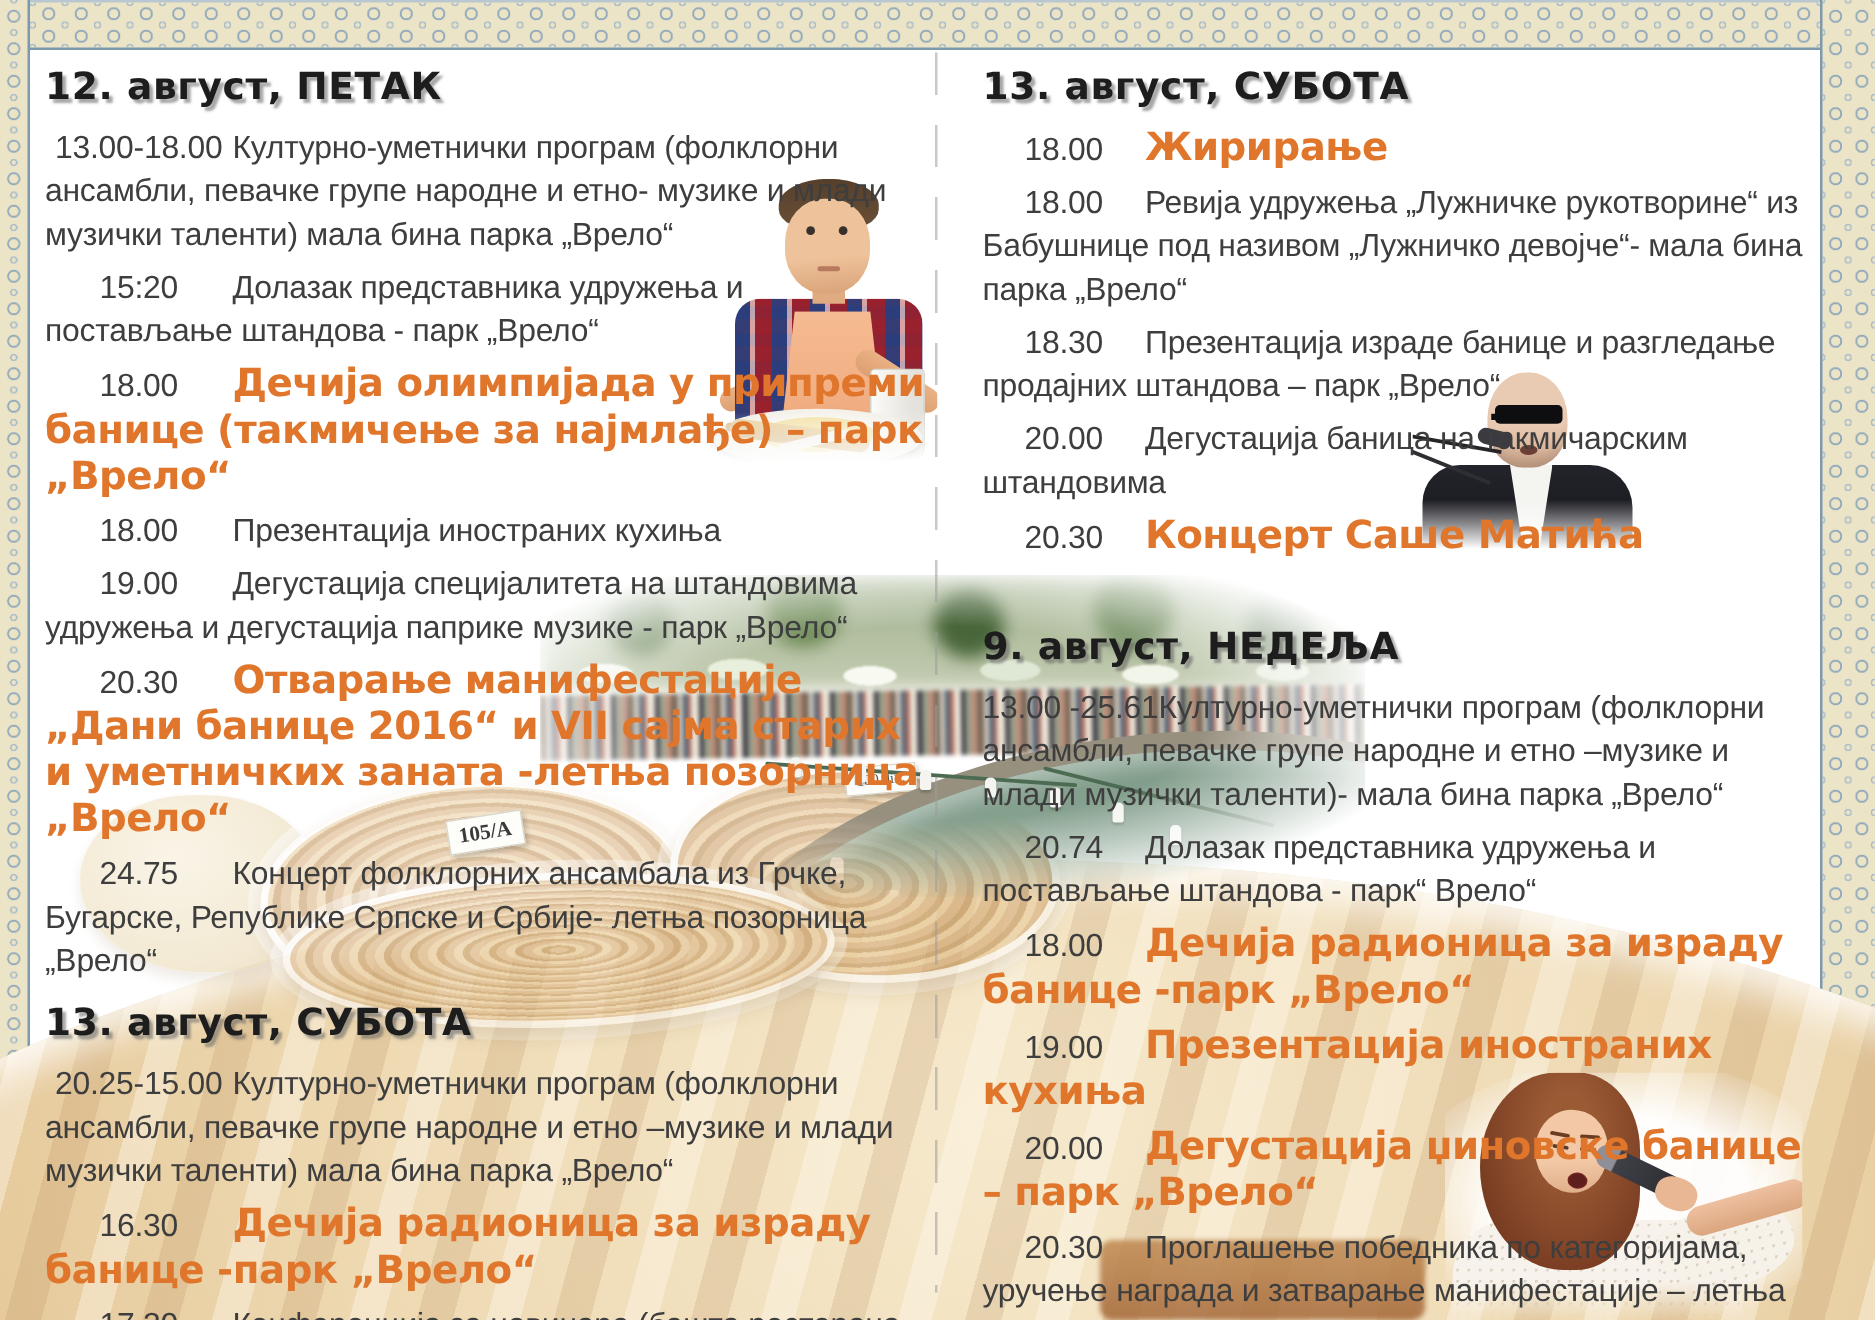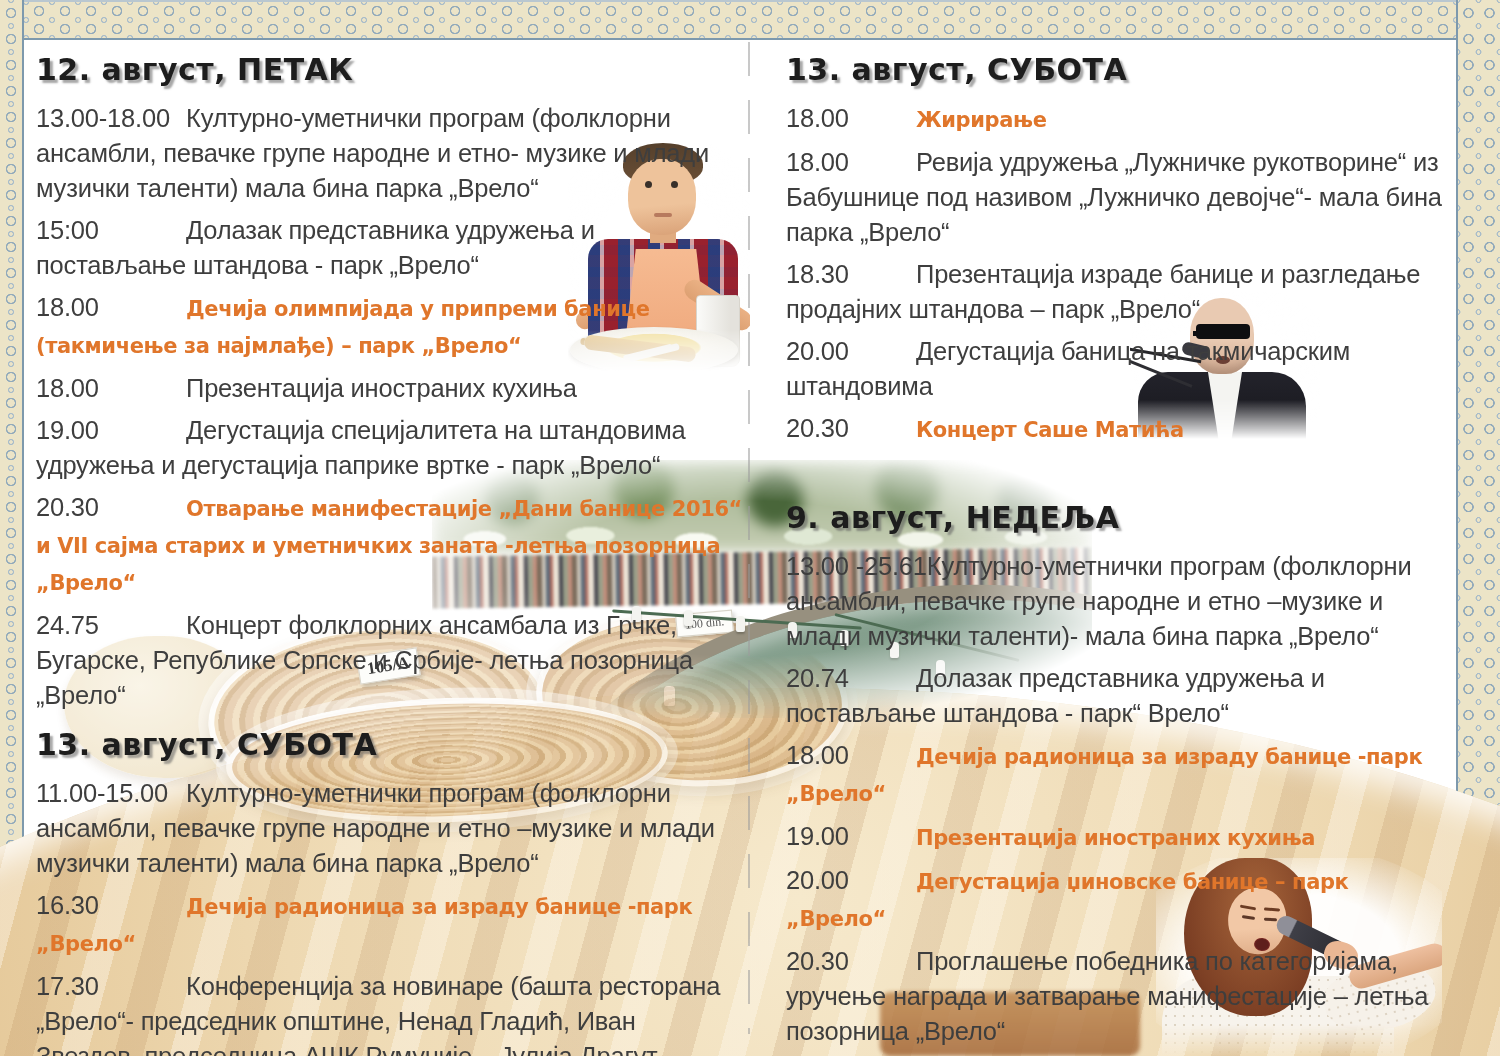--- a/index.html
+++ b/index.html
@@ -161,23 +161,23 @@
   
   .page{position:absolute;top:52px;z-index:5;}
   .page.left{left:36px;width:706px;}
   .page.right{left:786px;width:668px;}
   h2{margin:0 0 14px 0;font-family:"DejaVu Sans",sans-serif;font-weight:bold;font-size:30px;color:#1d1d1d;
      letter-spacing:.5px;text-shadow:3px 3px 2px rgba(95,95,95,.55);}
   .page.left section:nth-of-type(2){margin-top:14px;}
   .page.right section:nth-of-type(2){margin-top:52px;}
   .entry{margin:0 0 7px 0;font-size:25.5px;line-height:35px;color:#3e3e3e;letter-spacing:-.2px;}
   .entry .time{display:inline-block;min-width:150px;color:#3e3e3e;font-weight:normal;
-     font-family:"Liberation Sans",sans-serif;}
+     font-family:"Liberation Sans",sans-serif;text-align:center;}
   .page.right .entry .time{min-width:130px;}
-  .entry.orange .desc{color:#e0762b;font-weight:bold;font-family:"DejaVu Sans",sans-serif;font-size:21px;
+  .entry.orange .desc{color:#e0762b;font-weight:bold;font-family:"DejaVu Sans",sans-serif;font-size:31px;
      letter-spacing:-.4px;}
 </style>
 </head>
 <body>
 
 <div class="sheet">
 
   <div class="orn orn-top"></div>
   <div class="orn orn-left"></div>
   <div class="orn orn-right"></div>
@@ -257,30 +257,30 @@
     <div class="mic"></div>
     <div class="hand"></div>
   </div>
 
   <div class="fold"></div>
 
   <div class="page left" id="left-page">
       <section>
         <h2>12. август, ПЕТАК</h2>
         <p class="entry"><span class="time">13.00-18.00</span><span class="desc">Културно-уметнички програм (фолклорни ансамбли, певачке групе народне и етно- музике и млади музички таленти) мала бина парка „Врело“</span></p>
-        <p class="entry"><span class="time">15:00</span><span class="desc">Долазак представника удружења и постављање штандова -  парк „Врело“</span></p>
+        <p class="entry"><span class="time">15:20</span><span class="desc">Долазак представника удружења и постављање штандова -  парк „Врело“</span></p>
         <p class="entry orange"><span class="time">18.00</span><span class="desc">Дечија олимпијада у припреми банице (такмичење за најмлађе) – парк „Врело“</span></p>
         <p class="entry"><span class="time">18.00</span><span class="desc">Презентација иностраних кухиња</span></p>
-        <p class="entry"><span class="time">19.00</span><span class="desc">Дегустација специјалитета на штандовима удружења и дегустација  паприке вртке -  парк „Врело“</span></p>
+        <p class="entry"><span class="time">19.00</span><span class="desc">Дегустација специјалитета на штандовима удружења и дегустација  паприке музике -  парк „Врело“</span></p>
         <p class="entry orange"><span class="time">20.30</span><span class="desc">Отварање манифестације „Дани банице 2016“ и VII сајма старих и уметничких заната -летња  позорница „Врело“</span></p>
         <p class="entry"><span class="time">24.75</span><span class="desc">Концерт фолклорних ансамбала из Грчке, Бугарске, Републике Српске и Србије- летња  позорница „Врело“</span></p>
       </section>
       <section>
         <h2>13. август, СУБОТА</h2>
-        <p class="entry"><span class="time">11.00-15.00</span><span class="desc">Културно-уметнички програм (фолклорни ансамбли, певачке групе народне и етно –музике и млади музички таленти) мала бина парка „Врело“</span></p>
+        <p class="entry"><span class="time">20.25-15.00</span><span class="desc">Културно-уметнички програм (фолклорни ансамбли, певачке групе народне и етно –музике и млади музички таленти) мала бина парка „Врело“</span></p>
         <p class="entry orange"><span class="time">16.30</span><span class="desc">Дечија радионица за израду банице -парк „Врело“</span></p>
         <p class="entry"><span class="time">17.30</span><span class="desc">Конференција за новинаре (башта ресторана „Врело“- председник општине, Ненад Гладић, Иван Звездев, председница АШК Румуније – Јулија Драгут , председник жирија АШКС, директор ТОБП , председник удружења „ Мирис завичаја“)</span></p>
       </section>
     </div>
   <div class="page right" id="right-page">
       <section>
         <h2>13. август, СУБОТА</h2>
         <p class="entry orange"><span class="time">18.00</span><span class="desc">Жирирање</span></p>
         <p class="entry"><span class="time">18.00</span><span class="desc">Ревија удружења „Лужничке рукотворине“ из Бабушнице под називом „Лужничко девојче“-  мала бина парка „Врело“</span></p>
         <p class="entry"><span class="time">18.30</span><span class="desc">Презентација израде банице и разгледање продајних штандова – парк „Врело“</span></p>

